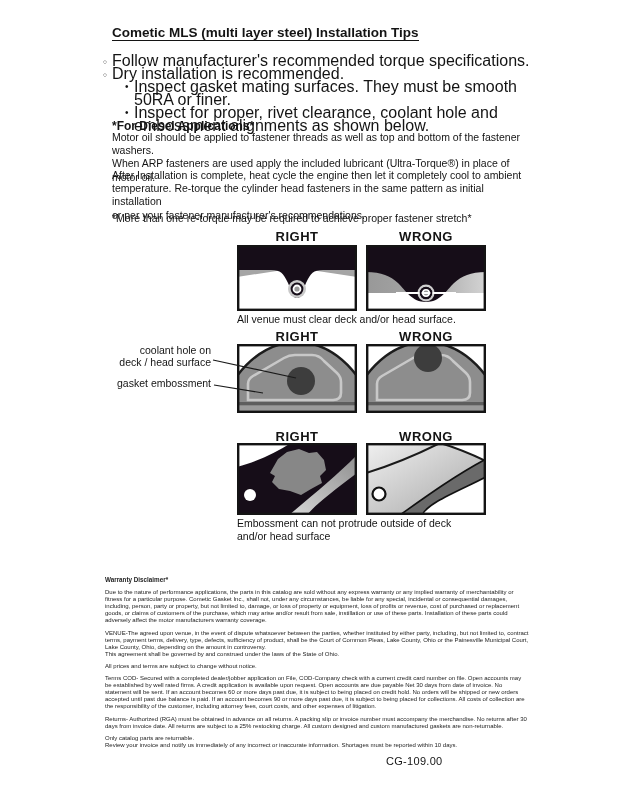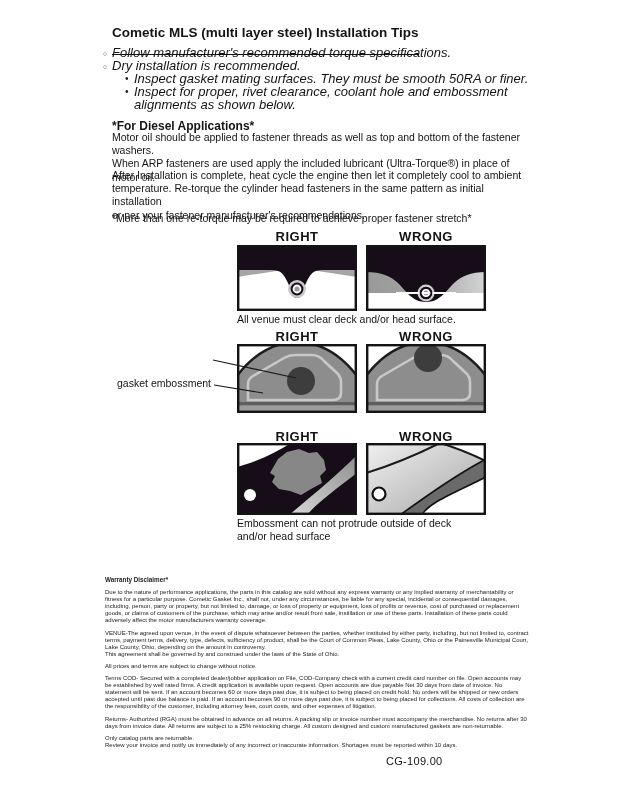--- a/index.html
+++ b/index.html
@@ -2,22 +2,22 @@
 <html><head>
 <meta charset="utf-8">
 <style>
   html,body { margin:0; padding:0; background:#e9e9e9; }
   .page {
     position:relative; width:618px; height:800px; background:#ffffff;
     font-family:"Liberation Sans", sans-serif; color:#141414; overflow:hidden;
   }
   
   .title { position:absolute; left:112px; top:25px; font-size:13.5px; font-weight:bold; }
-  .title span { border-bottom:1.5px solid #141414; padding-bottom:14px; }
-  .intro { position:absolute; left:103px; top:46px; width:440px; font-size:13px; line-height:13px;font-style:italic; }
+  .title span { border-bottom:1.5px solid #141414; padding-bottom:0; }
+  .intro { position:absolute; left:103px; top:54px; width:440px; font-size:16px; line-height:13px; }
   .bullet { position:relative; padding-left:9px; }
   .bullet::before { content:"○"; position:absolute; left:0; top:1px; font-size:6.5px; }
   .subbullet { position:relative; margin-left:22px; padding-left:9px; }
   .subbullet::before { content:"•"; position:absolute; left:0; top:0; font-size:10px; }
   .diesel-heading { position:absolute; left:112px; top:119px; font-size:12px; font-weight:bold; }
   .para { position:absolute; left:112px; width:424px; margin:0; font-size:10.5px; line-height:13.2px; white-space:pre-wrap; }
   .p1 { top:131px; } .p2 { top:169px; } .p3 { top:212px; }
   
   .fig-label { position:absolute; width:120px; text-align:center; font-size:13px; font-weight:600; letter-spacing:.5px; }
   .panel { position:absolute; display:block; }
@@ -88,20 +88,22 @@
     <rect x="30" y="47" width="60" height="2" fill="#ffffff"></rect>
     <circle cx="60" cy="48" r="5.4" fill="none" stroke="#160d18" stroke-width="1.8"></circle>
     <rect x="1.2" y="1.2" width="117.6" height="63.6" fill="none" stroke="#141414" stroke-width="2.4"></rect>
   </svg>
 
   <div class="caption" style="top:313px;">All venue must clear deck and/or head surface.</div>
 
   <div class="fig-label" style="left:237px; top:329px;">RIGHT</div>
   <div class="fig-label" style="left:366px; top:329px;">WRONG</div>
 
+  <div class="annotation ann1">coolant hole on
+deck / head surface</div>
   <div class="annotation ann2">gasket embossment</div>
 
   <svg class="panel" style="left:237px; top:344px;" width="120" height="69" viewBox="0 0 120 69">
     <rect width="120" height="69" fill="#8d8d8d"></rect>
     <path d="M0,0 H44 C26,5 12,16 0,32 Z" fill="#ffffff"></path>
     <path d="M120,0 H76 C94,5 108,16 120,32 Z" fill="#ffffff"></path>
     <path d="M44,0 C26,5 12,16 0,32" stroke="#1c1c1c" stroke-width="2.4" fill="none"></path>
     <path d="M76,0 C94,5 108,16 120,32" stroke="#1c1c1c" stroke-width="2.4" fill="none"></path>
     <rect y="58" width="120" height="3.5" fill="#5e5e5e"></rect>
     <rect y="61.5" width="120" height="7.5" fill="#9b9b9b"></rect>

